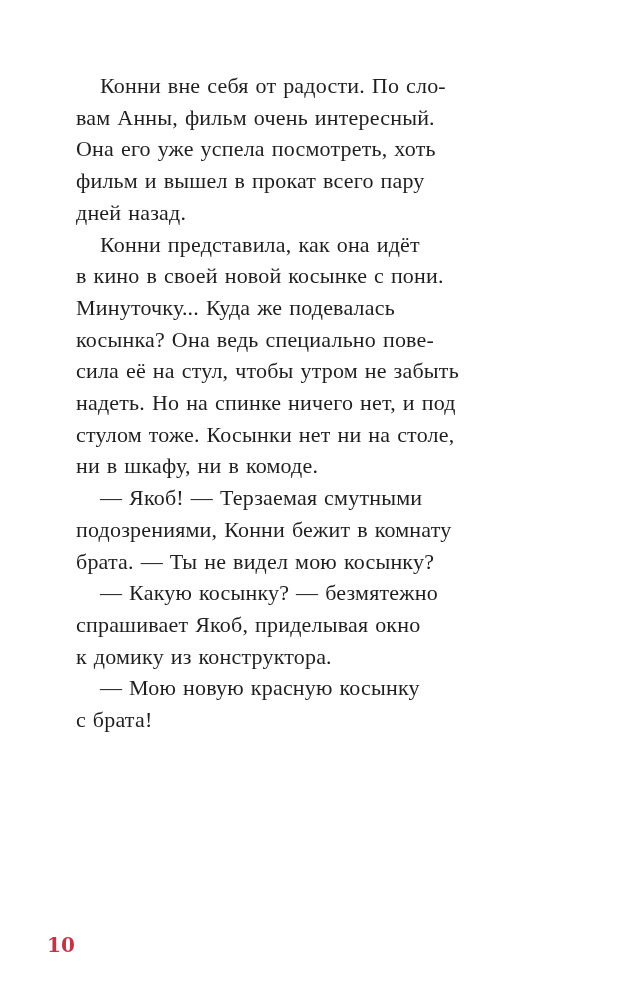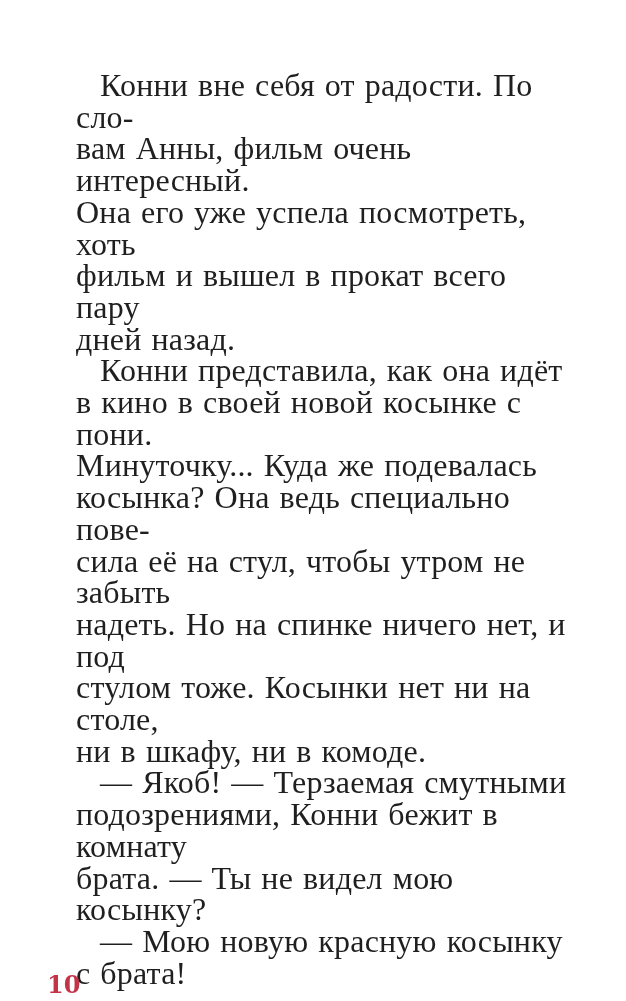--- a/index.html
+++ b/index.html
@@ -19,42 +19,41 @@
     background: var(--paper);
     overflow: hidden;
     font-family: "Liberation Serif", "DejaVu Serif", serif;
     color: var(--ink);
   }
   .text-block {
     position: absolute;
     left: 76px;
     top: 70px;
     width: 500px;
-    font-size: 32px;
+    font-size: 22px;
     line-height: 31.7px;
     word-spacing: 0.055em;
     letter-spacing: 0.2px;
     text-align: left;
   }
   .text-block p {
     margin: 0;
     padding: 0;
     text-indent: 24px;
     white-space: pre-line;
   }
   .page-number {
     position: absolute;
     left: 47px;
     top: 931px;
-    font-size: 24px;
+    font-size: 20px;
     line-height: 28px;
     font-weight: bold;
     color: var(--accent);
     font-family: "DejaVu Serif", "Liberation Serif", serif;
-    margin-top: 40px;
   }
 </style>
 </head>
 <body>
 
 <div class="page">
   <main class="text-block">
       <p>Конни вне себя от радости. По сло-
 вам Анны, фильм очень интересный.
 Она его уже успела посмотреть, хоть
@@ -64,17 +63,20 @@
 в кино в своей новой косынке с пони.
 Минуточку... Куда же подевалась
 косынка? Она ведь специально пове-
 сила её на стул, чтобы утром не забыть
 надеть. Но на спинке ничего нет, и под
 стулом тоже. Косынки нет ни на столе,
 ни в шкафу, ни в комоде.</p>
       <p>— Якоб! — Терзаемая смутными
 подозрениями, Конни бежит в комнату
 брата. — Ты не видел мою косынку?</p>
+      <p>— Какую косынку? — безмятежно
+спрашивает Якоб, приделывая окно
+к домику из конструктора.</p>
       <p>— Мою новую красную косынку
 с брата!</p>
     </main>
   <div class="page-number">10</div>
 </div>
 
 </body></html>

